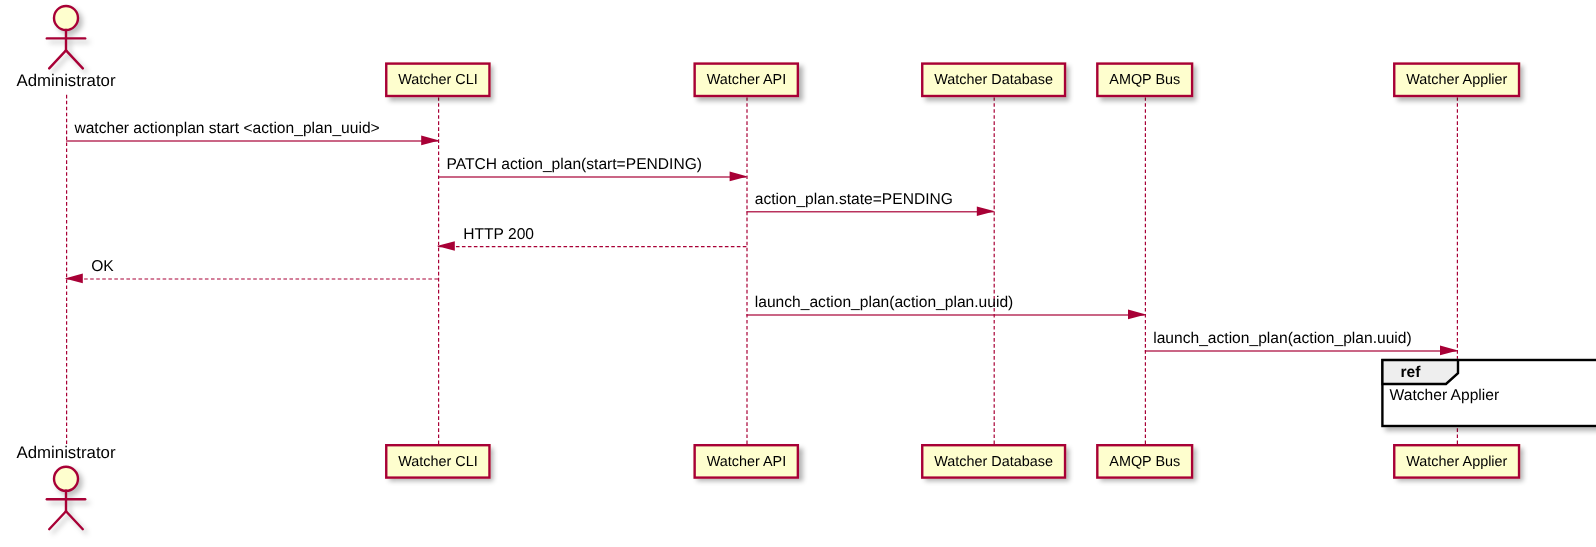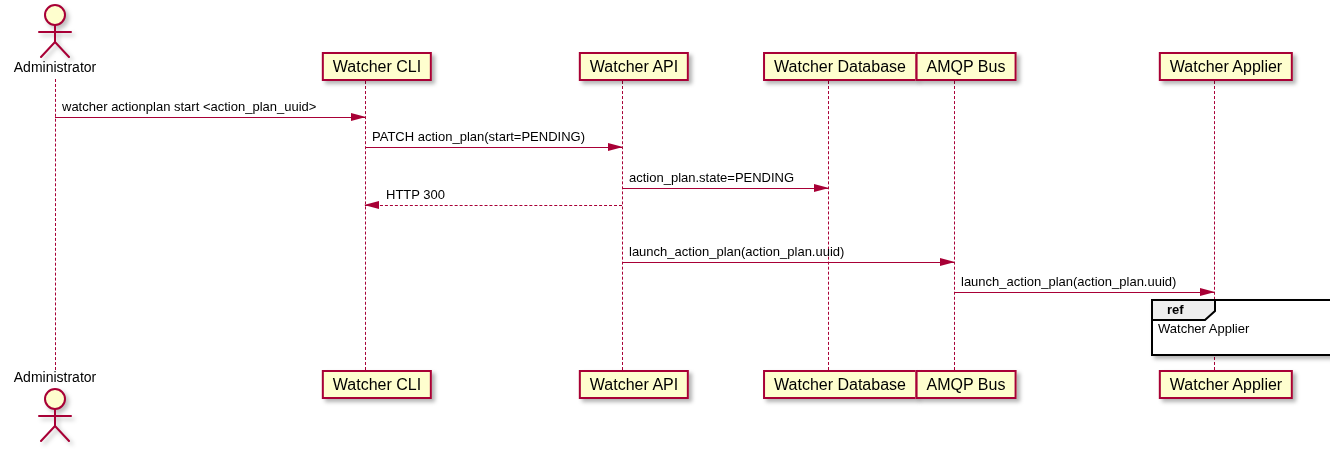--- a/index.html
+++ b/index.html
@@ -16,22 +16,22 @@
     position:relative; width:1330px; height:456px;
     background:var(--background); overflow:hidden;
     font-family:Liberation Sans, sans-serif; color:var(--text);
   }
   
   .lifeline { position:absolute; width:0; border-left:1px dashed var(--border); }
   
   .pbox {
     position:absolute; transform:translateX(-50%);
     background:var(--participant-fill); border:2px solid var(--border);
-    padding:4px 9px; font-size:16px; line-height:17px; white-space:nowrap;
-    box-shadow:3px 3px 4px rgba(0,0,0,0.30); z-index:3;margin-left:12px;
+    padding:4px 9px; font-size:12px; line-height:17px; white-space:nowrap;
+    box-shadow:3px 3px 4px rgba(0,0,0,0.30); z-index:3;
   }
   
   .actor-svg { position:absolute; overflow:visible; filter:drop-shadow(3px 3px 2px rgba(0,0,0,0.25)); z-index:3; }
   .actor-head { fill:var(--participant-fill); stroke:var(--border); stroke-width:2; }
   .actor-line { stroke:var(--border); stroke-width:2; stroke-linecap:round; }
   .actor-label {
     position:absolute; transform:translateX(-50%); font-size:14px;
     white-space:nowrap; z-index:3;
   }
   
@@ -91,32 +91,37 @@
     <div class="msg-line"></div>
     <span class="arrow arrow-right"></span>
   </div>
 
   <div class="msg" style="left:365px; top:126px; width:257px;">
     <div class="msg-label">PATCH action_plan(start=PENDING)</div>
     <div class="msg-line"></div>
     <span class="arrow arrow-right"></span>
   </div>
 
-  <div class="msg" style="left:622px; top:155px; width:206px;margin-top:12px;">
+  <div class="msg" style="left:622px; top:155px; width:206px;">
     <div class="msg-label">action_plan.state=PENDING</div>
     <div class="msg-line"></div>
     <span class="arrow arrow-right"></span>
   </div>
 
   <div class="msg reply" style="left:365px; top:184px; width:257px;">
-    <div class="msg-label">HTTP 300</div>
+    <div class="msg-label">HTTP 200</div>
     <div class="msg-line"></div>
     <span class="arrow arrow-left"></span>
   </div>
 
+  <div class="msg reply" style="left:55px; top:211px; width:310px;">
+    <div class="msg-label">OK</div>
+    <div class="msg-line"></div>
+    <span class="arrow arrow-left"></span>
+  </div>
 
   <div class="msg" style="left:622px; top:241px; width:332px;">
     <div class="msg-label">launch_action_plan(action_plan.uuid)</div>
     <div class="msg-line"></div>
     <span class="arrow arrow-right"></span>
   </div>
 
   <div class="msg" style="left:954px; top:271px; width:260px;">
     <div class="msg-label">launch_action_plan(action_plan.uuid)</div>
     <div class="msg-line"></div>

